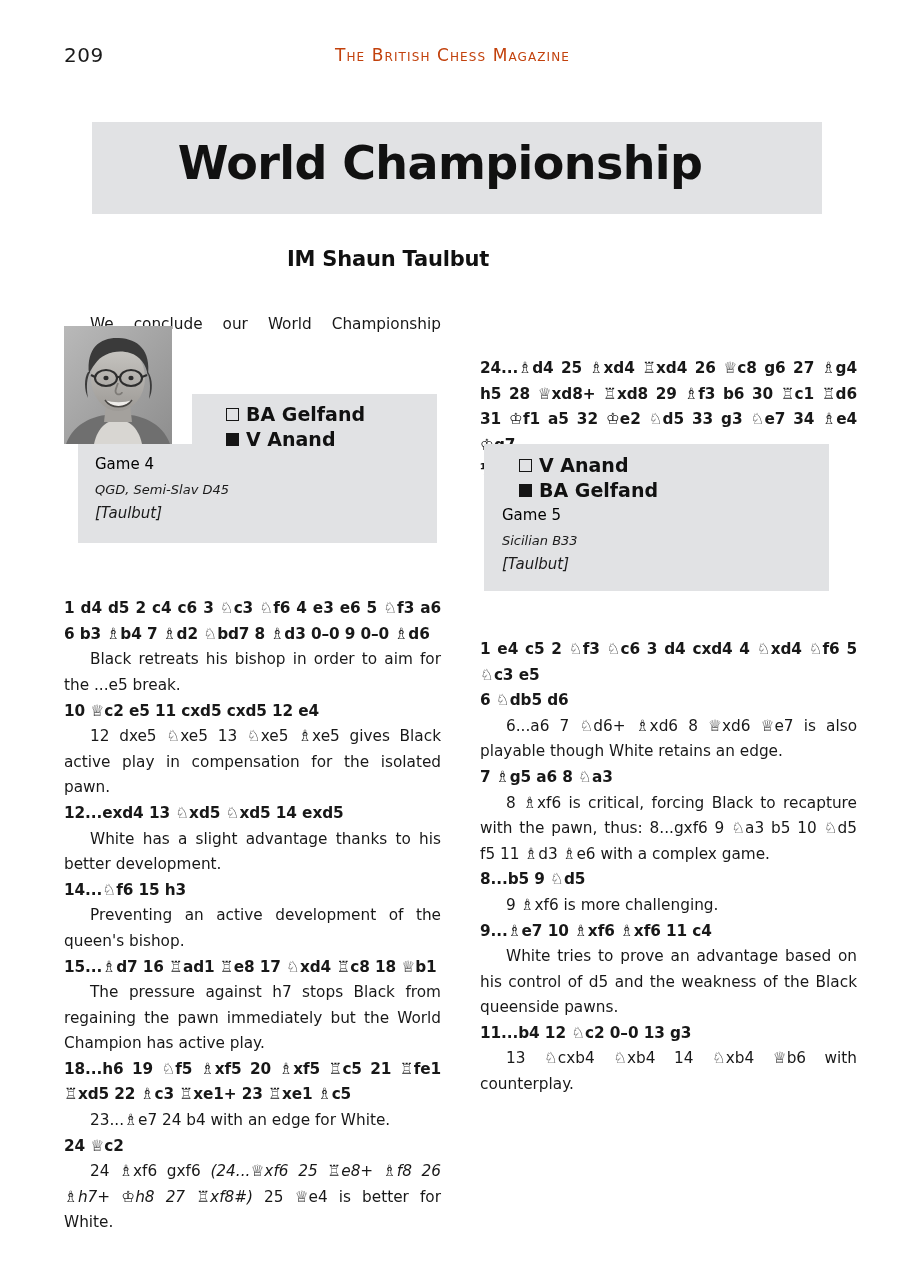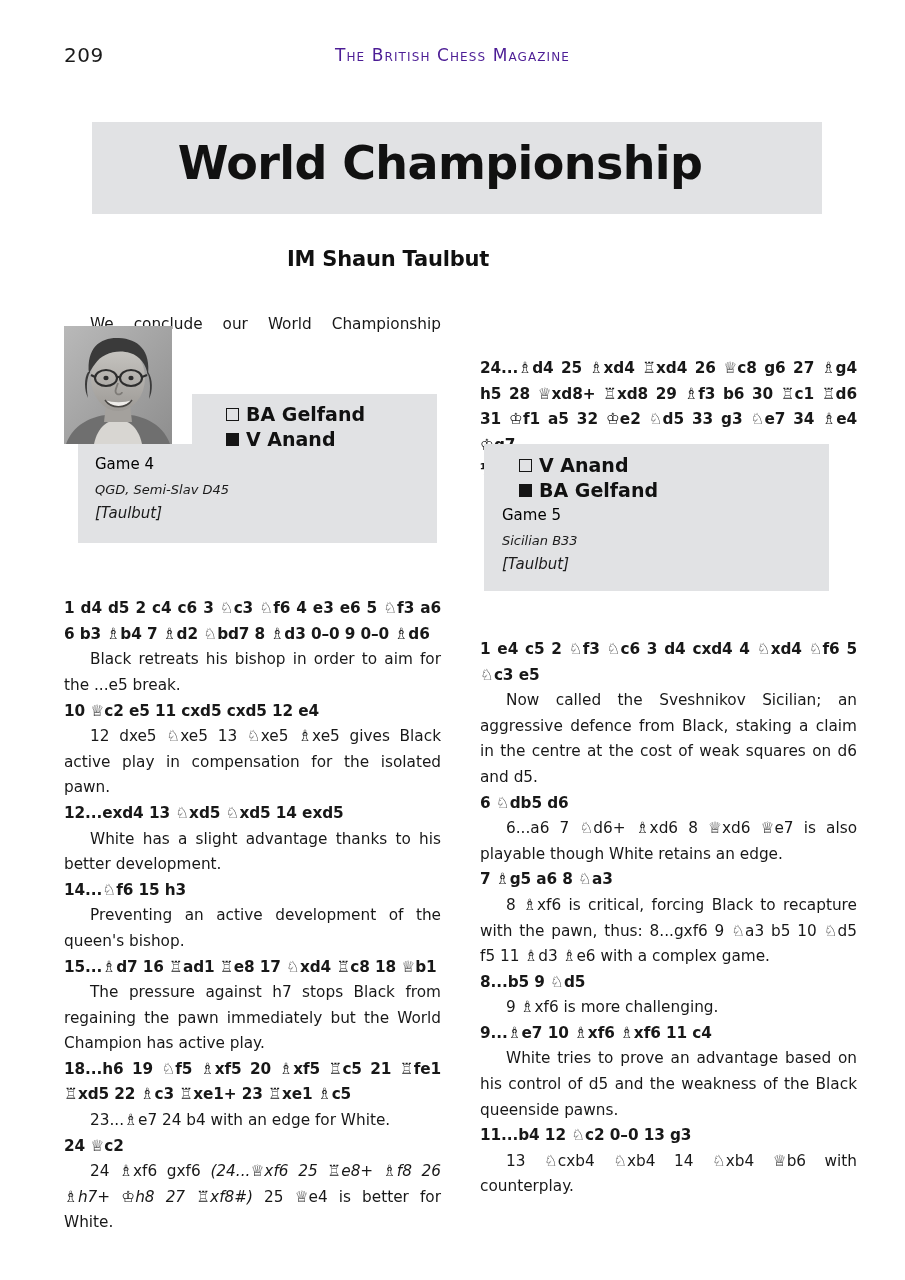--- a/index.html
+++ b/index.html
@@ -27,21 +27,21 @@
   }
   #running-head {
     position: absolute;
     left: 0;
     top: 45px;
     width: 905px;
     text-align: center;
     font-size: 17px;
     font-variant: small-caps;
     letter-spacing: 1.1px;
-    color: #4c1d95;
+    color: #c2410c;
   }
 
   
   #title-banner {
     position: absolute;
     left: 92px;
     top: 122px;
     width: 730px;
     height: 92px;
     background: #e1e2e4;
@@ -305,21 +305,20 @@
 </div>
 
 <div id="right-column" class="column">
   <div id="right-blocks-top">
       <p class="moves">24...<span class="pc">♗</span>d4 25 <span class="pc">♗</span>xd4 <span class="pc">♖</span>xd4 26 <span class="pc">♕</span>c8 g6 27 <span class="pc">♗</span>g4 h5 28 <span class="pc">♕</span>xd8+ <span class="pc">♖</span>xd8 29 <span class="pc">♗</span>f3 b6 30 <span class="pc">♖</span>c1 <span class="pc">♖</span>d6 31 <span class="pc">♔</span>f1 a5 32 <span class="pc">♔</span>e2 <span class="pc">♘</span>d5 33 g3 <span class="pc">♘</span>e7 34 <span class="pc">♗</span>e4 <span class="pc">♔</span>g7</p>
       <p class="result">½–½</p>
     </div>
   <div style="height:153px"></div>
   <div id="right-blocks">
       <p class="moves">1 e4 c5 2 <span class="pc">♘</span>f3 <span class="pc">♘</span>c6 3 d4 cxd4 4 <span class="pc">♘</span>xd4 <span class="pc">♘</span>f6 5 <span class="pc">♘</span>c3 e5</p>
-      <p class="comment">Now called the Sveshnikov Sicilian; an aggressive defence from Black, staking a claim in the centre at the cost of weak squares on d6 and d5.</p>
       <p class="moves">6 <span class="pc">♘</span>db5 d6</p>
       <p class="comment">6...a6 7 <span class="pc">♘</span>d6+ <span class="pc">♗</span>xd6 8 <span class="pc">♕</span>xd6 <span class="pc">♕</span>e7 is also playable though White retains an edge.</p>
       <p class="moves">7 <span class="pc">♗</span>g5 a6 8 <span class="pc">♘</span>a3</p>
       <p class="comment">8 <span class="pc">♗</span>xf6 is critical, forcing Black to recapture with the pawn, thus: 8...gxf6 9 <span class="pc">♘</span>a3 b5 10 <span class="pc">♘</span>d5 f5 11 <span class="pc">♗</span>d3 <span class="pc">♗</span>e6 with a complex game.</p>
       <p class="moves">8...b5 9 <span class="pc">♘</span>d5</p>
       <p class="comment">9 <span class="pc">♗</span>xf6 is more challenging.</p>
       <p class="moves">9...<span class="pc">♗</span>e7 10 <span class="pc">♗</span>xf6 <span class="pc">♗</span>xf6 11 c4</p>
       <p class="comment">White tries to prove an advantage based on his control of d5 and the weakness of the Black queenside pawns.</p>
       <p class="moves">11...b4 12 <span class="pc">♘</span>c2 0–0 13 g3</p>
       <p class="comment">13 <span class="pc">♘</span>cxb4 <span class="pc">♘</span>xb4 14 <span class="pc">♘</span>xb4 <span class="pc">♕</span>b6 with counterplay.</p>

